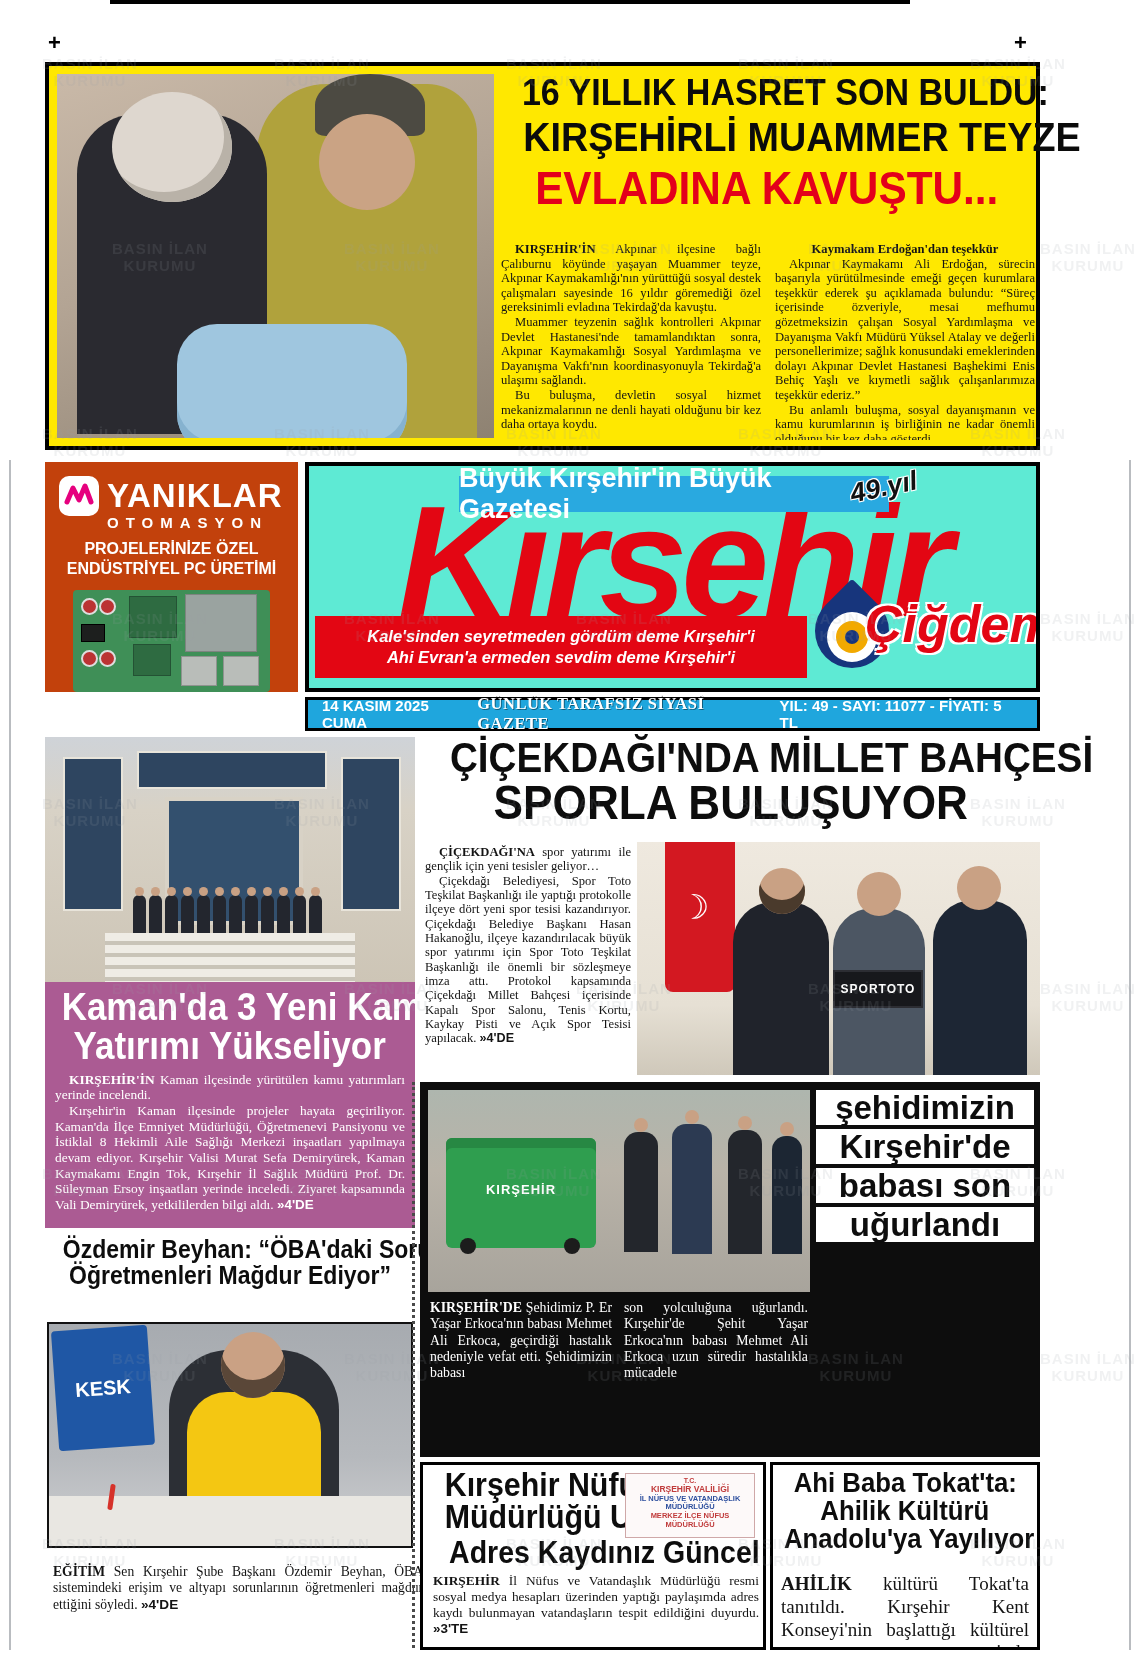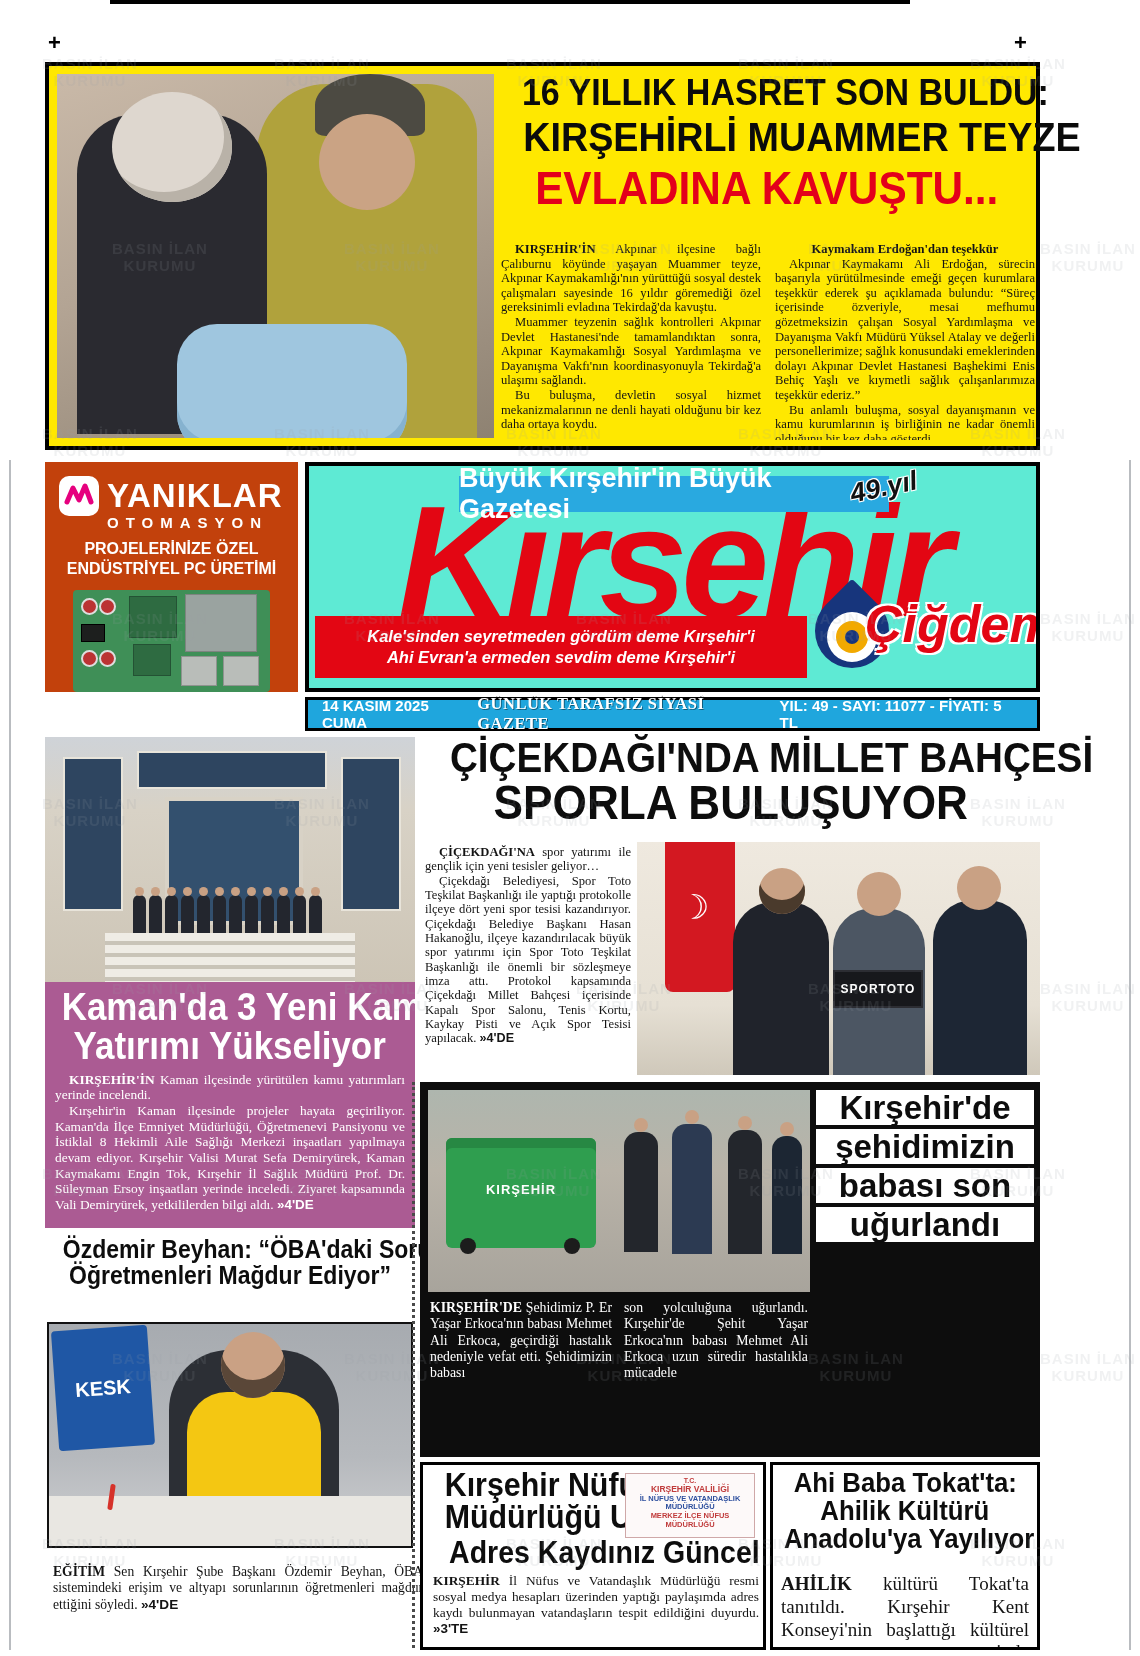--- a/index.html
+++ b/index.html
@@ -394,22 +394,22 @@
         <span class="lbl">KIRŞEHİR</span>
         <div class="wheel" style="left:14px;"></div>
           <div class="wheel" style="left:118px;"></div>
       </div>
       <div class="fig" style="left:196px;top:42px;width:34px;height:120px;"></div>
       <div class="fig" style="left:244px;top:34px;width:40px;height:130px;background:#2c3a52;"></div>
       <div class="fig" style="left:300px;top:40px;width:34px;height:124px;"></div>
       <div class="fig" style="left:344px;top:46px;width:30px;height:118px;background:#1c2633;"></div>
     </div>
     <div class="sehit-strips">
+      <span class="strip" style="font-size:33px;">şehidimizin</span>
       <span class="strip" style="font-size:33px;">Kırşehir'de</span>
-      <span class="strip" style="font-size:33px;">şehidimizin</span>
       <span class="strip" style="font-size:33px;">babası son</span>
       <span class="strip" style="font-size:33px;">uğurlandı</span>
     </div>
     <div class="sehit-col serif" style="left:10px;top:218px;width:182px;color:#fff;">
       <span class="lead">KIRŞEHİR'DE</span><span> Şehidimiz P. Er Yaşar Erkoca'nın babası Mehmet Ali Erkoca, geçirdiği hastalık nedeniyle vefat etti. Şehidimizin babası</span>
     </div>
     <div class="sehit-col serif" style="left:204px;top:218px;width:184px;color:#fff;">
       <span>son yolculuğuna uğurlandı. Kırşehir'de Şehit Yaşar Erkoca'nın babası Mehmet Ali Erkoca uzun süredir hastalıkla mücadele</span>
     </div>
   </section>

